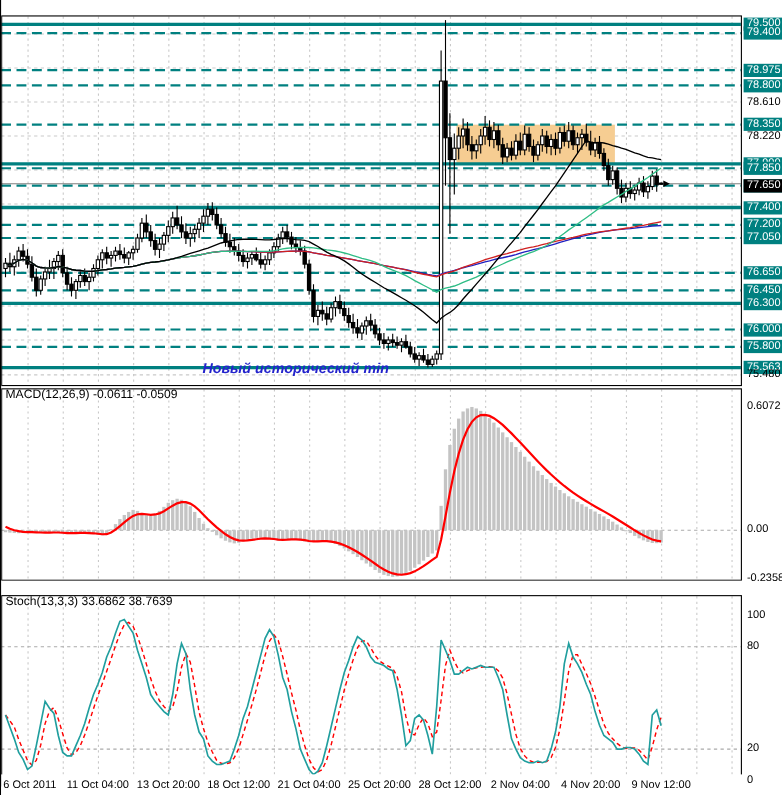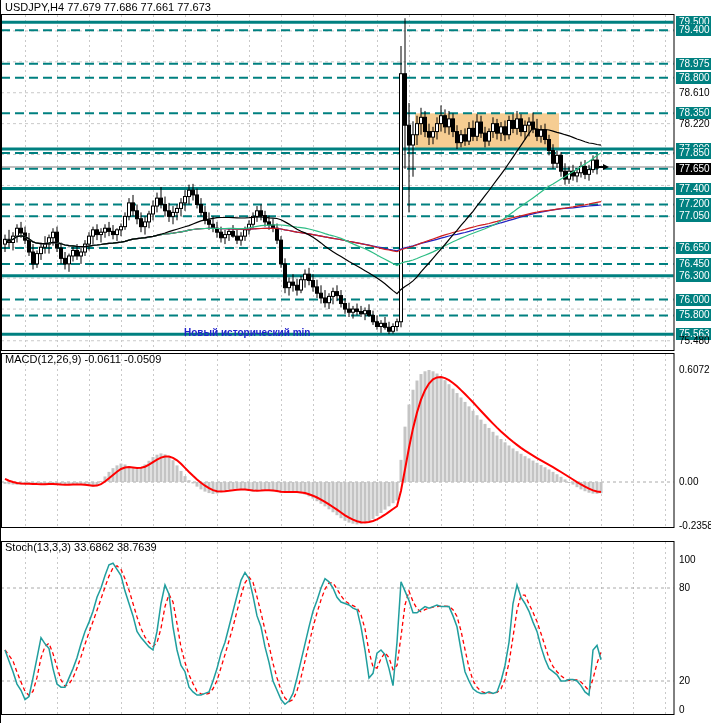--- a/index.html
+++ b/index.html
@@ -6,21 +6,21 @@
   #terminal{position:relative;width:711px;height:723px;background:#fff;
     font-family:"Liberation Sans",sans-serif;overflow:hidden;border-left:1px solid #000;}
   .panel{position:absolute;left:0;width:711px;}
   .panel svg{position:absolute;left:0;top:0;}
   .ptitle{position:absolute;left:4px;top:1px;font-size:11px;color:#000;white-space:nowrap;z-index:5;}
   .axis-label{position:absolute;left:675px;width:36px;font-size:10px;line-height:12px;height:12px;
     padding-left:3px;white-space:nowrap;z-index:4;}
   .axis-label.level{background:#008080;color:#fff;}
   .axis-label.grid{color:#000;}
   .axis-label.current{background:#000;color:#fff;z-index:6;}
-  #annotation{position:absolute;font-size:10px;font-weight:bold;color:#2323cc;z-index:3;white-space:nowrap;}
+  #annotation{position:absolute;font-size:13px;font-weight:bold;color:#2323cc;z-index:3;white-space:nowrap;font-style:italic;}
   #footer{position:absolute;left:4px;top:689px;font-size:11px;color:#111;z-index:7;white-space:nowrap;}
   #timeaxis{position:absolute;left:0;top:704px;width:711px;height:19px;background:#fff;}
   .tlabel{position:absolute;top:4px;font-size:10px;color:#000;transform:translateX(-50%);white-space:nowrap;}
 </style>
 </head>
 <body>
 
 <div id="terminal">
 
   <div class="panel" style="top:0;height:352px;">
@@ -378,21 +378,20 @@
           <line x1="600" y1="165.95735999999988" x2="600" y2="167.93836000000033" stroke="#000000" stroke-width="1"></line>
           <rect x="598.5" y="166.5120400000003" width="3" height="1" fill="#000000" stroke="#000000" stroke-width="1"></rect>
         </g>
         <polyline points="4.0,239.3 8.0,240.9 12.0,239.3 16.0,236.6 20.0,235.8 24.0,236.6 28.0,238.8 32.0,241.9 36.0,243.2 40.0,243.6 44.0,243.7 48.0,243.2 52.0,242.3 56.0,242.7 60.0,243.8 64.0,245.0 68.0,245.7 72.0,245.9 76.0,246.5 80.0,246.7 84.0,246.6 88.0,246.1 92.0,245.4 96.0,245.0 100.0,244.5 104.0,243.8 108.0,243.4 112.0,243.1 116.0,242.6 120.0,242.1 124.0,241.3 128.0,240.1 132.0,239.2 136.0,238.6 140.0,238.2 144.0,237.8 148.0,237.1 152.0,236.3 156.0,235.3 160.0,234.6 164.0,234.0 168.0,233.6 172.0,233.1 176.0,232.5 180.0,231.8 184.0,231.1 188.0,230.2 192.0,229.5 196.0,229.0 200.0,228.6 204.0,228.5 208.0,228.4 212.0,228.4 216.0,228.5 220.0,228.6 224.0,228.7 228.0,228.8 232.0,228.9 236.0,229.1 240.0,229.2 244.0,229.2 248.0,229.1 252.0,228.9 256.0,228.7 260.0,228.5 264.0,228.4 268.0,228.3 272.0,228.3 276.0,228.5 280.0,229.0 284.0,229.8 288.0,230.5 292.0,231.3 296.0,232.1 300.0,232.7 304.0,233.3 308.0,233.9 312.0,234.6 316.0,235.3 320.0,236.1 324.0,236.9 328.0,237.6 332.0,238.3 336.0,239.0 340.0,239.7 344.0,240.5 348.0,241.4 352.0,242.1 356.0,242.9 360.0,243.7 364.0,244.4 368.0,245.2 372.0,246.0 376.0,246.9 380.0,247.7 384.0,248.5 388.0,249.4 392.0,250.2 396.0,250.9 400.0,249.1 404.0,247.9 408.0,246.9 412.0,245.8 416.0,244.6 420.0,243.4 424.0,242.3 428.0,241.4 432.0,240.3 436.0,239.3 440.0,238.1 444.0,237.1 448.0,236.0 452.0,235.0 456.0,234.3 460.0,233.4 464.0,232.5 468.0,231.4 472.0,230.2 476.0,229.0 480.0,228.0 484.0,227.0 488.0,226.1 492.0,225.1 496.0,224.0 500.0,222.8 504.0,221.7 508.0,220.4 512.0,219.3 516.0,218.1 520.0,217.0 524.0,215.9 528.0,214.9 532.0,213.9 536.0,213.0 540.0,212.1 544.0,211.3 548.0,210.6 552.0,209.9 556.0,209.3 560.0,208.7 564.0,208.4 568.0,208.1 572.0,207.8 576.0,207.4 580.0,206.8 584.0,206.4 588.0,206.0 592.0,205.6 596.0,205.3 600.0,205.0" fill="none" stroke="#2020c0" stroke-width="1.2"></polyline>
         <polyline points="4.0,239.3 8.0,240.9 12.0,239.3 16.0,236.6 20.0,235.8 24.0,236.6 28.0,238.8 32.0,241.9 36.0,243.2 40.0,243.6 44.0,243.7 48.0,243.2 52.0,242.3 56.0,242.7 60.0,243.8 64.0,245.0 68.0,245.7 72.0,245.9 76.0,246.5 80.0,246.7 84.0,246.6 88.0,246.1 92.0,245.4 96.0,245.0 100.0,244.5 104.0,243.8 108.0,243.4 112.0,243.1 116.0,242.6 120.0,242.1 124.0,241.3 128.0,240.1 132.0,239.2 136.0,238.6 140.0,238.2 144.0,237.8 148.0,237.1 152.0,236.3 156.0,235.3 160.0,234.6 164.0,234.0 168.0,233.6 172.0,233.1 176.0,232.5 180.0,231.8 184.0,231.1 188.0,230.2 192.0,229.5 196.0,229.0 200.0,228.6 204.0,228.5 208.0,228.4 212.0,228.4 216.0,228.5 220.0,228.6 224.0,228.7 228.0,228.8 232.0,228.9 236.0,229.1 240.0,229.2 244.0,229.2 248.0,229.1 252.0,228.9 256.0,228.7 260.0,228.5 264.0,228.4 268.0,228.3 272.0,228.3 276.0,228.5 280.0,229.0 284.0,229.8 288.0,230.5 292.0,231.3 296.0,232.1 300.0,232.7 304.0,233.3 308.0,233.9 312.0,234.6 316.0,235.3 320.0,236.1 324.0,236.9 328.0,237.6 332.0,238.3 336.0,239.0 340.0,239.7 344.0,240.5 348.0,241.4 352.0,242.1 356.0,242.9 360.0,243.7 364.0,244.5 368.0,245.4 372.0,246.4 376.0,247.5 380.0,248.4 384.0,249.3 388.0,250.0 392.0,250.9 396.0,251.7 400.0,249.8 404.0,248.5 408.0,247.5 412.0,246.3 416.0,244.7 420.0,243.1 424.0,241.7 428.0,240.4 432.0,239.0 436.0,237.6 440.0,236.1 444.0,234.9 448.0,233.7 452.0,232.5 456.0,231.5 460.0,230.5 464.0,229.4 468.0,228.2 472.0,227.2 476.0,226.0 480.0,225.1 484.0,224.4 488.0,223.5 492.0,222.4 496.0,221.4 500.0,220.3 504.0,219.4 508.0,218.5 512.0,217.7 516.0,216.7 520.0,215.8 524.0,214.8 528.0,213.8 532.0,212.9 536.0,212.2 540.0,211.4 544.0,210.8 548.0,210.3 552.0,209.9 556.0,209.2 560.0,208.7 564.0,208.2 568.0,207.5 572.0,206.9 576.0,206.2 580.0,205.4 584.0,204.8 588.0,204.0 592.0,203.1 596.0,202.3 600.0,201.6" fill="none" stroke="#d02020" stroke-width="1.2"></polyline>
         <polyline points="4.0,239.3 8.0,240.9 12.0,239.3 16.0,236.6 20.0,235.8 24.0,236.6 28.0,238.8 32.0,241.9 36.0,243.2 40.0,243.6 44.0,243.7 48.0,243.2 52.0,242.3 56.0,242.7 60.0,243.8 64.0,245.0 68.0,245.7 72.0,245.9 76.0,246.5 80.0,246.7 84.0,246.6 88.0,246.1 92.0,245.4 96.0,245.0 100.0,244.5 104.0,243.8 108.0,243.4 112.0,243.1 116.0,242.6 120.0,242.1 124.0,241.3 128.0,240.1 132.0,239.2 136.0,238.6 140.0,238.2 144.0,237.8 148.0,237.1 152.0,236.3 156.0,235.3 160.0,234.6 164.0,234.0 168.0,233.6 172.0,233.1 176.0,232.5 180.0,231.8 184.0,231.1 188.0,230.2 192.0,229.5 196.0,229.0 200.0,228.6 204.0,228.5 208.0,228.4 212.0,228.4 216.0,228.5 220.0,228.6 224.0,228.5 228.0,228.3 232.0,228.3 236.0,228.6 240.0,228.6 244.0,228.4 248.0,227.9 252.0,227.1 256.0,226.3 260.0,225.7 264.0,225.3 268.0,225.1 272.0,225.0 276.0,224.9 280.0,225.0 284.0,225.4 288.0,225.9 292.0,226.5 296.0,227.1 300.0,227.6 304.0,228.2 308.0,229.0 312.0,230.0 316.0,231.1 320.0,232.3 324.0,233.6 328.0,234.8 332.0,235.8 336.0,237.0 340.0,238.4 344.0,240.1 348.0,242.1 352.0,243.9 356.0,245.6 360.0,247.2 364.0,248.8 368.0,250.6 372.0,252.7 376.0,255.1 380.0,257.2 384.0,259.3 388.0,261.4 392.0,263.5 396.0,265.6 400.0,263.2 404.0,261.9 408.0,261.1 412.0,260.0 416.0,258.5 420.0,256.8 424.0,255.2 428.0,253.6 432.0,251.9 436.0,249.9 440.0,247.7 444.0,245.7 448.0,243.7 452.0,241.8 456.0,240.0 460.0,238.1 464.0,236.5 468.0,234.8 472.0,233.3 476.0,231.7 480.0,230.2 484.0,228.7 488.0,227.0 492.0,225.1 496.0,223.2 500.0,220.7 504.0,217.9 508.0,215.0 512.0,212.1 516.0,209.0 520.0,206.3 524.0,203.6 528.0,200.7 532.0,197.9 536.0,195.0 540.0,192.0 544.0,189.0 548.0,186.3 552.0,184.0 556.0,181.5 560.0,179.1 564.0,176.7 568.0,174.1 572.0,171.7 576.0,169.2 580.0,166.5 584.0,164.0 588.0,161.4 592.0,158.4 596.0,155.6 600.0,152.7" fill="none" stroke="#2ebd85" stroke-width="1.2"></polyline>
         <polyline points="4.0,239.3 8.0,240.9 12.0,239.3 16.0,236.6 20.0,235.8 24.0,236.6 28.0,238.8 32.0,241.9 36.0,243.2 40.0,243.6 44.0,243.7 48.0,243.2 52.0,242.3 56.0,242.7 60.0,243.8 64.0,245.0 68.0,245.7 72.0,245.9 76.0,246.5 80.0,246.7 84.0,246.6 88.0,246.1 92.0,245.4 96.0,245.0 100.0,244.5 104.0,243.8 108.0,243.4 112.0,243.1 116.0,242.6 120.0,242.1 124.0,241.3 128.0,240.1 132.0,239.2 136.0,238.6 140.0,238.2 144.0,237.6 148.0,236.9 152.0,236.3 156.0,235.3 160.0,234.2 164.0,233.0 168.0,231.6 172.0,230.4 176.0,229.2 180.0,228.0 184.0,226.8 188.0,225.6 192.0,224.0 196.0,222.4 200.0,220.9 204.0,219.9 208.0,219.1 212.0,218.3 216.0,217.7 220.0,217.5 224.0,217.5 228.0,217.5 232.0,217.6 236.0,217.8 240.0,218.0 244.0,218.0 248.0,217.7 252.0,217.3 256.0,216.8 260.0,216.8 264.0,217.4 268.0,217.8 272.0,218.1 276.0,218.5 280.0,219.7 284.0,221.9 288.0,224.1 292.0,226.7 296.0,229.2 300.0,231.2 304.0,232.9 308.0,234.9 312.0,237.2 316.0,239.9 320.0,242.9 324.0,246.2 328.0,249.1 332.0,251.7 336.0,254.2 340.0,256.6 344.0,259.1 348.0,261.6 352.0,263.8 356.0,266.0 360.0,268.3 364.0,270.7 368.0,273.0 372.0,275.4 376.0,278.0 380.0,280.8 384.0,283.8 388.0,287.2 392.0,290.6 396.0,293.7 400.0,289.4 404.0,286.4 408.0,284.0 412.0,280.9 416.0,276.8 420.0,271.8 424.0,267.3 428.0,263.0 432.0,258.3 436.0,253.7 440.0,249.1 444.0,244.5 448.0,239.6 452.0,234.8 456.0,230.3 460.0,225.3 464.0,220.8 468.0,216.0 472.0,211.3 476.0,205.9 480.0,200.8 484.0,195.7 488.0,190.5 492.0,185.0 496.0,179.7 500.0,174.3 504.0,168.9 508.0,163.0 512.0,157.2 516.0,151.2 520.0,145.4 524.0,139.4 528.0,133.4 532.0,127.7 536.0,129.5 540.0,129.7 544.0,129.5 548.0,130.0 552.0,131.1 556.0,132.3 560.0,133.4 564.0,134.7 568.0,135.8 572.0,137.4 576.0,139.0 580.0,140.2 584.0,141.8 588.0,143.0 592.0,143.5 596.0,144.5 600.0,145.2" fill="none" stroke="#000000" stroke-width="1.2"></polyline>
         <path d="M 602 163.9874800000003 l 6 3 l -6 3 z" fill="#000"></path>
         <rect x="0.5" y="14.5" width="672.5" height="336" fill="none" stroke="#000" stroke-width="1"></rect>
       </svg>
-    <div class="ptitle">USDJPY,H4  77.679 77.686 77.661 77.673</div>
     <div id="annotation" style="left: 183px; top: 327px;">Новый исторический min</div>
     <div id="main-labels">
         <div class="axis-label level" style="top: 16px;">79.500</div>
         <div class="axis-label level" style="top: 24px;">79.400</div>
         <div class="axis-label level" style="top: 58px;">78.975</div>
         <div class="axis-label level" style="top: 72px;">78.800</div>
         <div class="axis-label level" style="top: 107px;">78.350</div>
         <div class="axis-label level" style="top: 143px;">77.900</div>
         <div class="axis-label level" style="top: 147px;">77.850</div>
         <div class="axis-label level" style="top: 163px;">77.650</div>
@@ -631,13 +630,25 @@
     <div class="ptitle"><span>Stoch(13,3,3)</span>&nbsp;<span>33.6862 38.7639</span></div>
     <div id="stoch-labels">
         <div class="axis-label grid" style="top: 14px;">100</div>
         <div class="axis-label grid" style="top: 42px;">80</div>
         <div class="axis-label grid" style="top: 135px;">20</div>
         <div class="axis-label grid" style="top: 164px;">0</div>
       </div>
   </div>
 
 
+  <div id="timeaxis">
+      <div class="tlabel" style="left: 2px; transform: none;">6 Oct 2011</div>
+      <div class="tlabel" style="left: 88px;">11 Oct 04:00</div>
+      <div class="tlabel" style="left: 152px;">13 Oct 20:00</div>
+      <div class="tlabel" style="left: 216px;">18 Oct 12:00</div>
+      <div class="tlabel" style="left: 280px;">21 Oct 04:00</div>
+      <div class="tlabel" style="left: 344px;">25 Oct 20:00</div>
+      <div class="tlabel" style="left: 408px;">28 Oct 12:00</div>
+      <div class="tlabel" style="left: 472px;">2 Nov 04:00</div>
+      <div class="tlabel" style="left: 536px;">4 Nov 20:00</div>
+      <div class="tlabel" style="left: 600px;">9 Nov 12:00</div>
+    </div>
 </div>
 
 </body></html>

